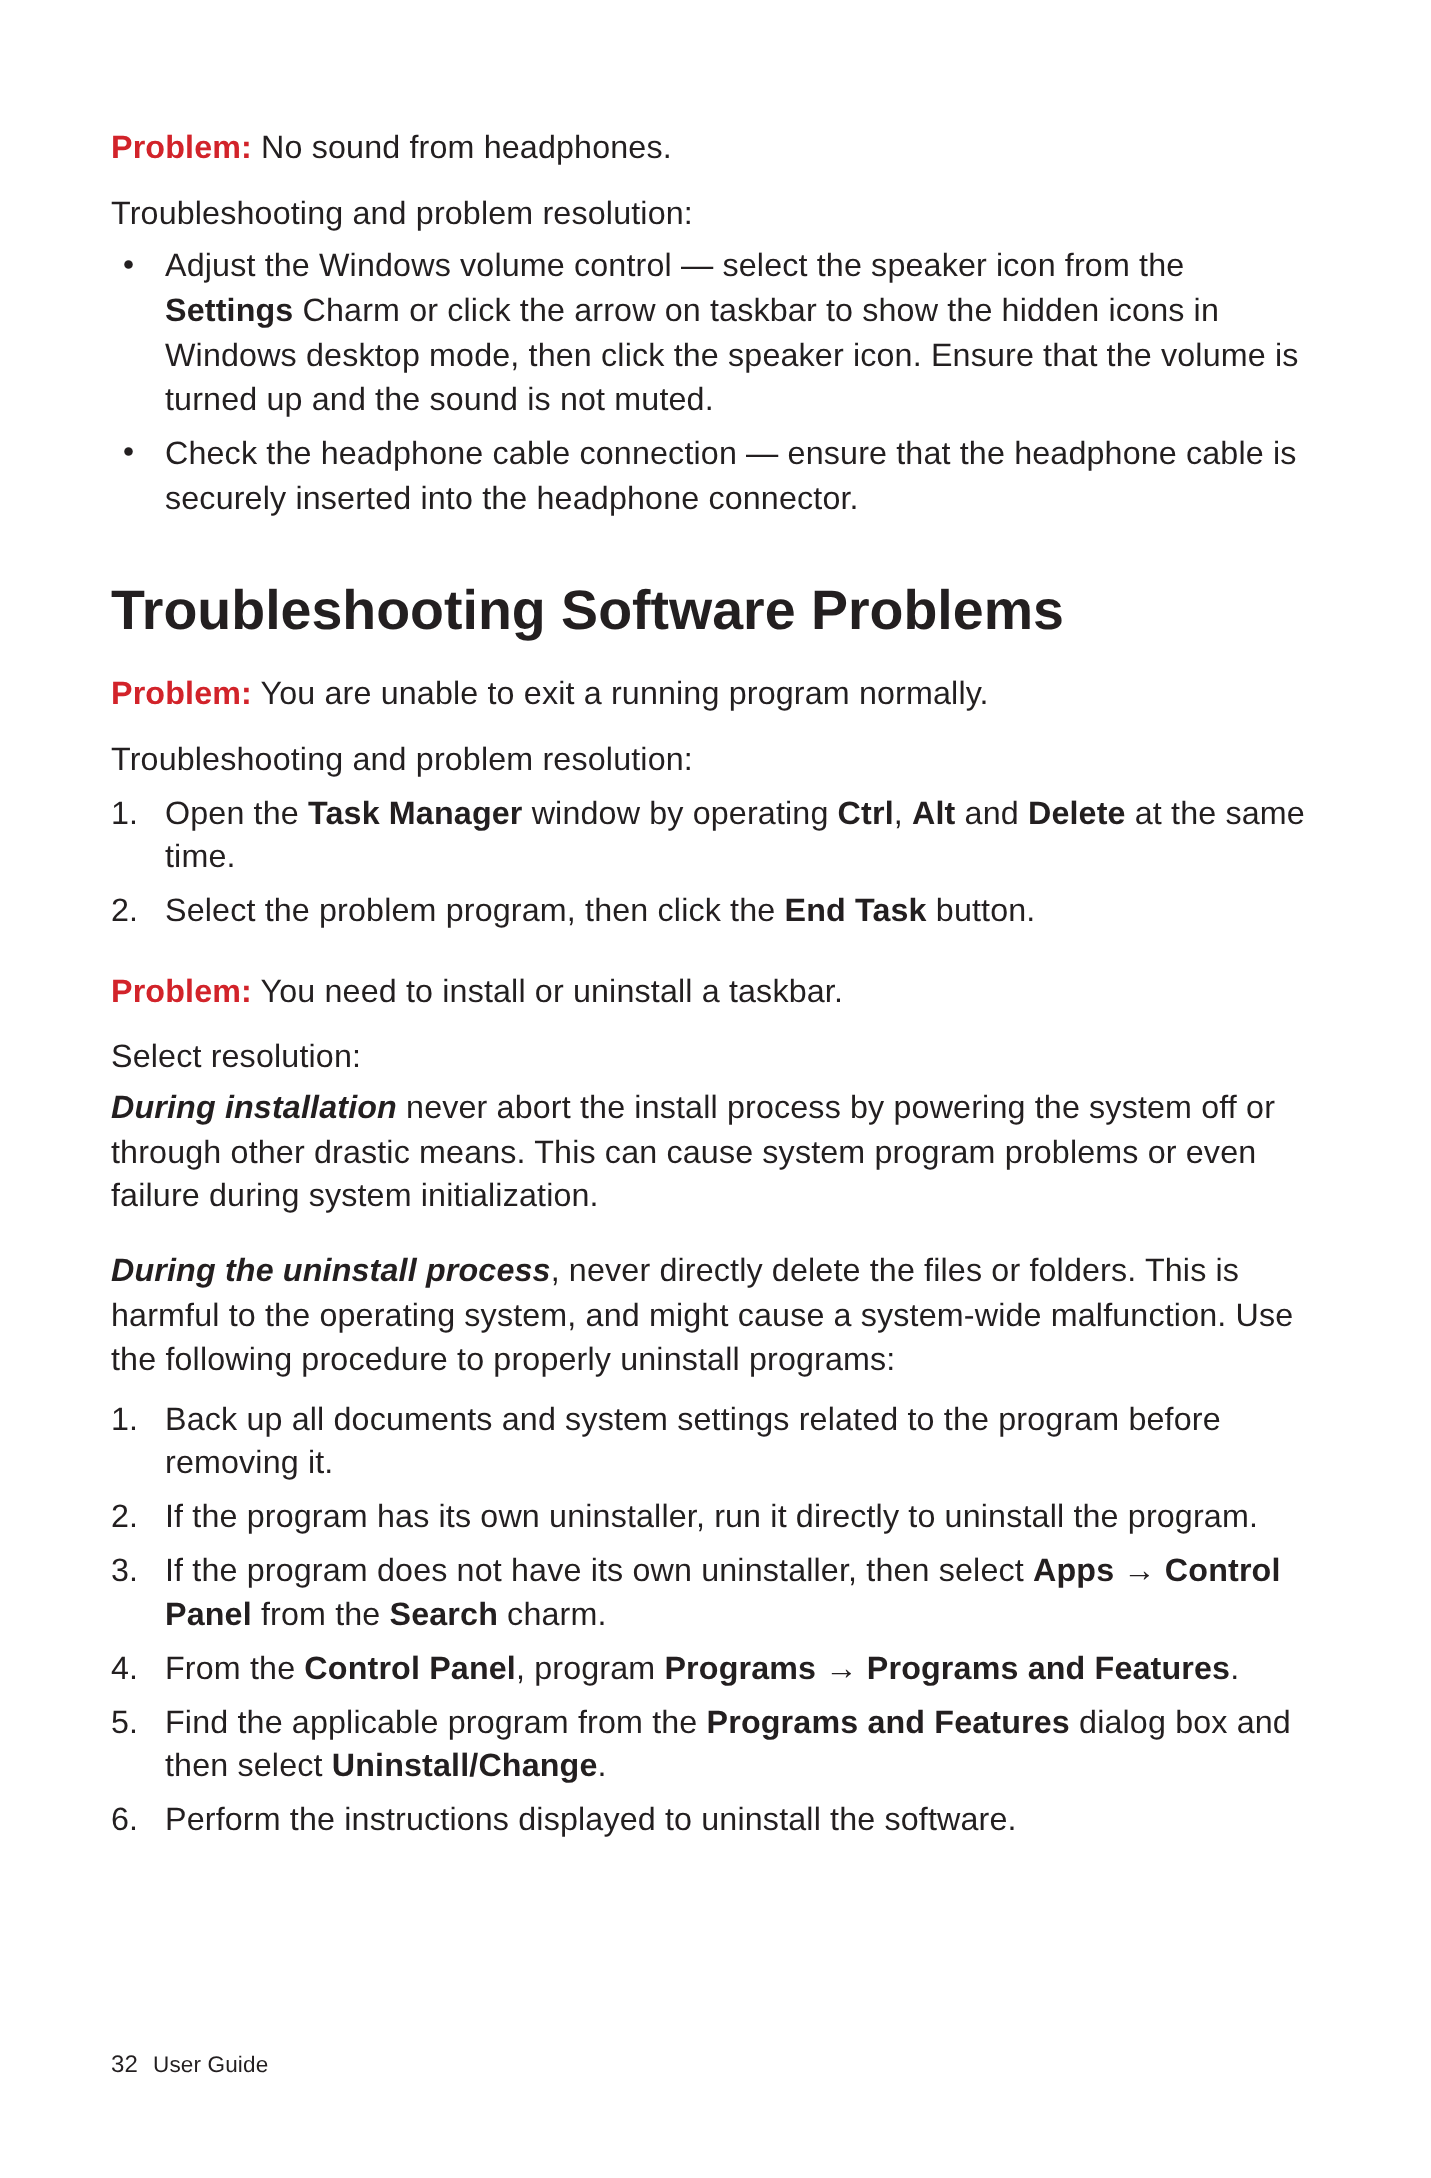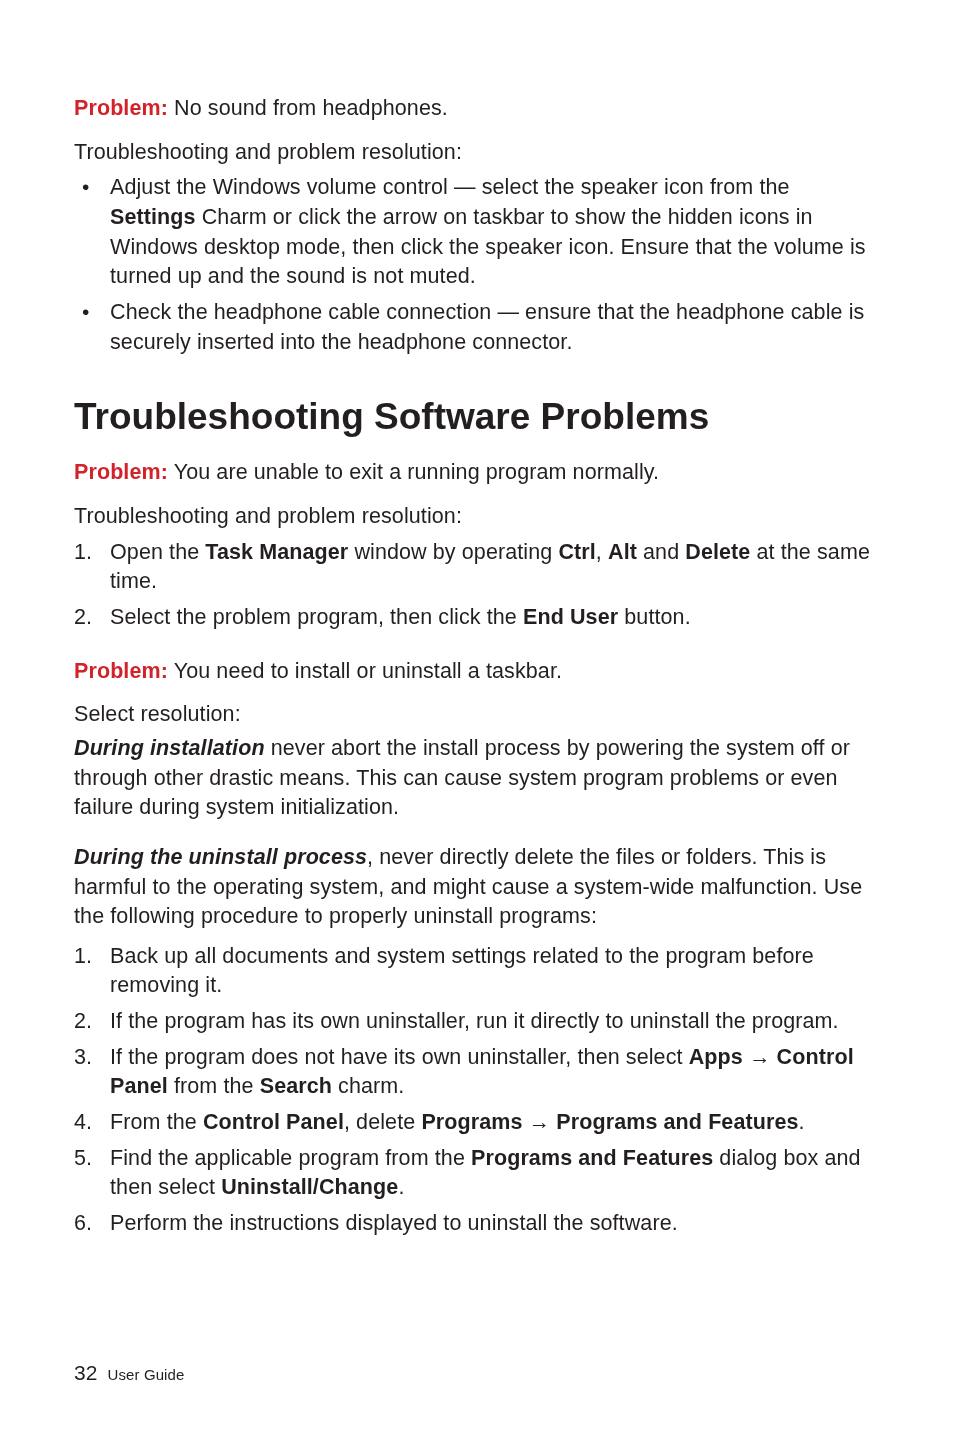--- a/index.html
+++ b/index.html
@@ -38,29 +38,29 @@
     top: 0;
     font-size: 21px;
   }
   ol.numbers > li .num {
     position: absolute;
     left: 0;
     top: 0;
     width: 30px;
     text-align: left;
   }
-  .para { margin-top: 10px; margin-bottom: 10px; }
+  .para { margin-bottom: 10px; }
   .para-block { margin-top: 20px; }
   .footer {
     position: absolute;
     left: 74px;
     bottom: 64px;
     font-size: 15px;
   }
-  .footer .pagenum { font-size: 21px; margin-right: 10px; }
+  .footer .pagenum { font-size: 16px; margin-right: 10px; }
   .list-block { margin-top: 2px; margin-bottom: 10px; }
 </style>
 </head>
 <body>
 
 <p class="para">
   <span class="problem-label">Problem:</span><span> No sound from headphones.</span>
 </p>
 
 <p class="sub-heading">Troubleshooting and problem resolution:</p>
@@ -80,21 +80,21 @@
 </p>
 
 <p class="sub-heading">Troubleshooting and problem resolution:</p>
 <ol class="numbers list-block">
   <li>
     <span class="num">1.</span>
     <span>Open the </span><span class="bold">Task Manager</span><span> window by operating </span><span class="bold">Ctrl</span><span>, </span><span class="bold">Alt</span><span> and </span><span class="bold">Delete</span><span> at the same time.</span>
   </li>
   <li>
     <span class="num">2.</span>
-    <span>Select the problem program, then click the </span><span class="bold">End User</span><span> button.</span>
+    <span>Select the problem program, then click the </span><span class="bold">End Task</span><span> button.</span>
   </li>
 </ol>
 
 <p class="para" style="margin-top:24px">
   <span class="problem-label">Problem:</span><span> You need to install or uninstall a taskbar.</span>
 </p>
 
 <p class="sub-heading">Select resolution:</p>
 
 <p class="para" style="margin-top:4px">
@@ -113,21 +113,21 @@
   <li>
     <span class="num">2.</span>
     <span>If the program has its own uninstaller, run it directly to uninstall the program.</span>
   </li>
   <li>
     <span class="num">3.</span>
     <span>If the program does not have its own uninstaller, then select </span><span class="bold">Apps</span><span> → </span><span class="bold">Control Panel</span><span> from the </span><span class="bold">Search</span><span> charm.</span>
   </li>
   <li>
     <span class="num">4.</span>
-    <span>From the </span><span class="bold">Control Panel</span><span>, delete </span><span class="bold">Programs</span><span> → </span><span class="bold">Programs and Features</span><span>.</span>
+    <span>From the </span><span class="bold">Control Panel</span><span>, program </span><span class="bold">Programs</span><span> → </span><span class="bold">Programs and Features</span><span>.</span>
   </li>
   <li>
     <span class="num">5.</span>
     <span>Find the applicable program from the </span><span class="bold">Programs and Features</span><span> dialog box and then select </span><span class="bold">Uninstall/Change</span><span>.</span>
   </li>
   <li>
     <span class="num">6.</span>
     <span>Perform the instructions displayed to uninstall the software.</span>
   </li>
 </ol>

